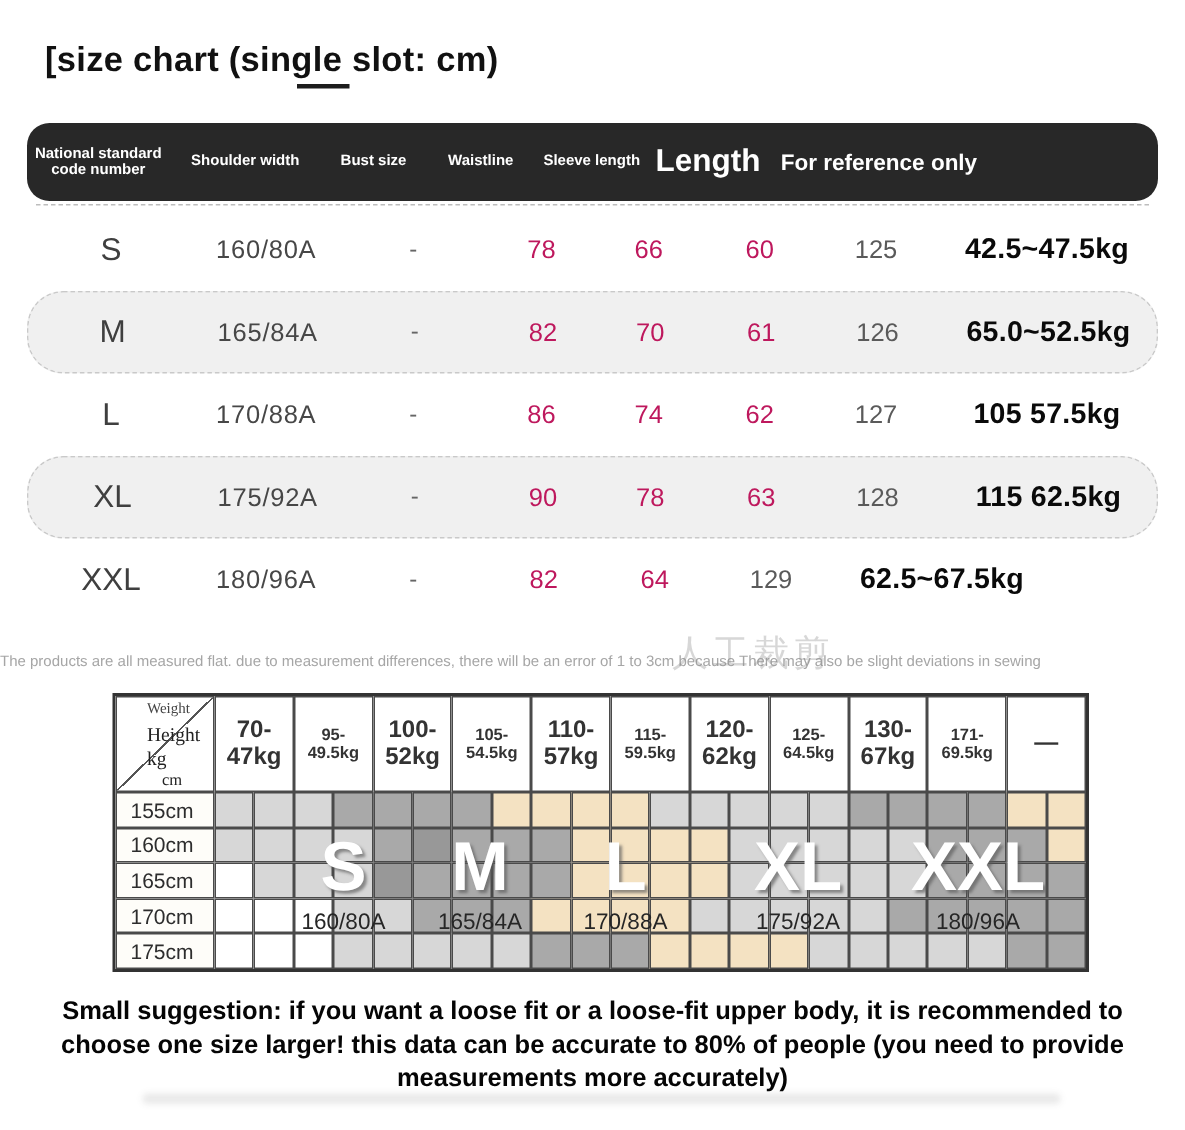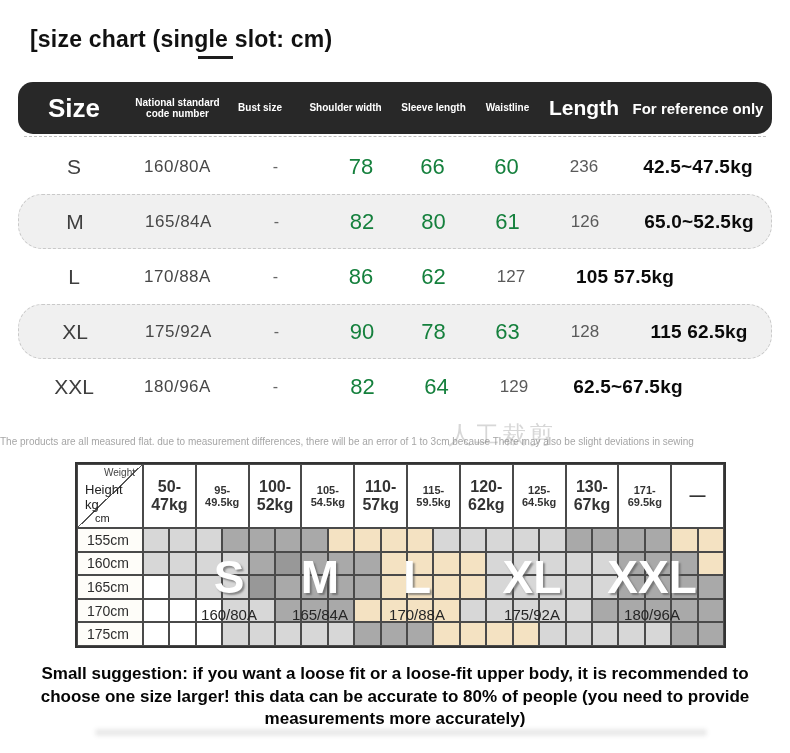--- a/index.html
+++ b/index.html
@@ -21,35 +21,35 @@
   .size-header .h-length { font-size:21px; font-weight:bold; }
   .size-header .h-ref { font-size:15px; font-weight:bold; }
   .header-dashes { position:absolute; top:136px; left:24px; width:742px; border-top:1px dashed #bdbdbd; }
 
   #size-rows { position:absolute; top:139px; left:18px; width:754px; }
   .srow { position:relative; height:55px; display:flex; }
   .srow.hl { background:#f0f0f0; border:1px dashed #c9c9c9; border-radius:24px; }
   .v-size { font-size:21px; color:#3f3f3f; }
   .v-code { font-size:17px; color:#474747; letter-spacing:0.5px; }
   .v-dash { font-size:16px; color:#666; }
-  .v-num  { font-size:22px; color:#15803d; }
+  .v-num  { font-size:17px; color:#be185d; }
   .v-len  { font-size:17px; color:#5a5a5a; }
   .v-ref  { font-size:19px; font-weight:bold; color:#0a0a0a; letter-spacing:0.2px; }
 
   
   .disclaimer { position:absolute; top:436px; left:0; width:790px; text-align:left; font-size:10px; color:#a6a6a6; white-space:nowrap; }
   .watermark { position:absolute; top:419px; left:448px; font-size:24px; color:rgba(140,140,140,0.35); letter-spacing:3px; font-family:"DejaVu Sans", sans-serif; }
 
   
   #matrix { position:absolute; top:462px; left:75px; width:651px; height:186px; border:2px solid #333; }
   #matrix-grid { display:grid; width:100%; height:100%; grid-template-columns:66px repeat(22, 1fr); grid-template-rows:64px repeat(5, 1fr); }
   .mcell { border:1px solid #4a4a4a; position:relative; }
   .corner { background:
       linear-gradient(to bottom right, rgba(0,0,0,0) 49.3%, #555 49.3%, #555 50.7%, rgba(0,0,0,0) 50.7%), #fff;
-      font-size:11px; color:#333; padding:2px 7px; }
+      font-size:11px; color:#333; padding:2px 20px;font-family:Liberation Serif, serif; }
   .corner .w { text-align:right; font-size:10px; color:#444; }
   .corner .hk { font-size:13px; color:#222; margin-top:4px; }
   .corner .cm { font-size:11px; color:#222; margin-left:10px; }
   .wcol { grid-column:span 2; background:#fff; display:flex; flex-direction:column; align-items:center; justify-content:center; color:#333; line-height:1.1; }
   .wcol.big { font-size:16px; font-weight:bold; }
   .wcol.small { font-size:11px; font-weight:bold; }
   .hrow { background:#fefdf9; font-size:14px; color:#2d2d2d; display:flex; align-items:center; padding-left:9px; }
   .bodycell { }
 
   .overlay-letter { position:absolute; width:90px; text-align:center; top:88px; height:50px; line-height:50px;
@@ -63,57 +63,57 @@
 </style>
 </head>
 <body>
 
 <div id="page">
 
   <div class="title">[size chart (single slot: cm)</div>
   <div class="title-underline"></div>
 
   <div class="size-header">
-    <div class="col c1 h-size">Size</div>
     <div class="col c2 h-small">National standard code number</div>
+    <div class="col c3 h-small">Shoulder width</div>
     <div class="col c4 h-small">Bust size</div>
-    <div class="col c3 h-small">Shoulder width</div>
+    <div class="col c5 h-small">Waistline</div>
     <div class="col c6 h-small">Sleeve length</div>
-    <div class="col c5 h-small">Waistline</div>
     <div class="col c7 h-length">Length</div>
     <div class="col c8 h-ref">For reference only</div>
   </div>
   <div class="header-dashes"></div>
 
   <div id="size-rows">
       <div class="srow">
         <div class="col c1 v-size">S</div>
         <div class="col c2 v-code">160/80A</div>
         <div class="col c3 v-dash">-</div>
         <div class="col c4 v-num">78</div>
         <div class="col c5 v-num">66</div>
         <div class="col c6 v-num">60</div>
-        <div class="col c7 v-len">236</div>
+        <div class="col c7 v-len">125</div>
         <div class="col c8 v-ref">42.5~47.5kg</div>
       </div>
       <div class="srow hl">
         <div class="col c1 v-size">M</div>
         <div class="col c2 v-code">165/84A</div>
         <div class="col c3 v-dash">-</div>
         <div class="col c4 v-num">82</div>
-        <div class="col c5 v-num">80</div>
+        <div class="col c5 v-num">70</div>
         <div class="col c6 v-num">61</div>
         <div class="col c7 v-len">126</div>
         <div class="col c8 v-ref">65.0~52.5kg</div>
       </div>
       <div class="srow">
         <div class="col c1 v-size">L</div>
         <div class="col c2 v-code">170/88A</div>
         <div class="col c3 v-dash">-</div>
         <div class="col c4 v-num">86</div>
+        <div class="col c5 v-num">74</div>
         <div class="col c6 v-num">62</div>
         <div class="col c7 v-len">127</div>
         <div class="col c8 v-ref">105 57.5kg</div>
       </div>
       <div class="srow hl">
         <div class="col c1 v-size">XL</div>
         <div class="col c2 v-code">175/92A</div>
         <div class="col c3 v-dash">-</div>
         <div class="col c4 v-num">90</div>
         <div class="col c5 v-num">78</div>
@@ -136,21 +136,21 @@
   <div class="watermark">人工裁剪</div>
 
   <div id="matrix">
     <div id="matrix-grid">
       <div class="mcell corner">
         <div class="w">Weight</div>
         <div class="hk">Height kg</div>
         <div class="cm">cm</div>
       </div>
     <div class="mcell wcol big">
-          <div>50-</div>
+          <div>70-</div>
           <div>47kg</div>
         </div>
         <div class="mcell wcol small">
           <div>95-</div>
           <div>49.5kg</div>
         </div>
         <div class="mcell wcol big">
           <div>100-</div>
           <div>52kg</div>
         </div>

